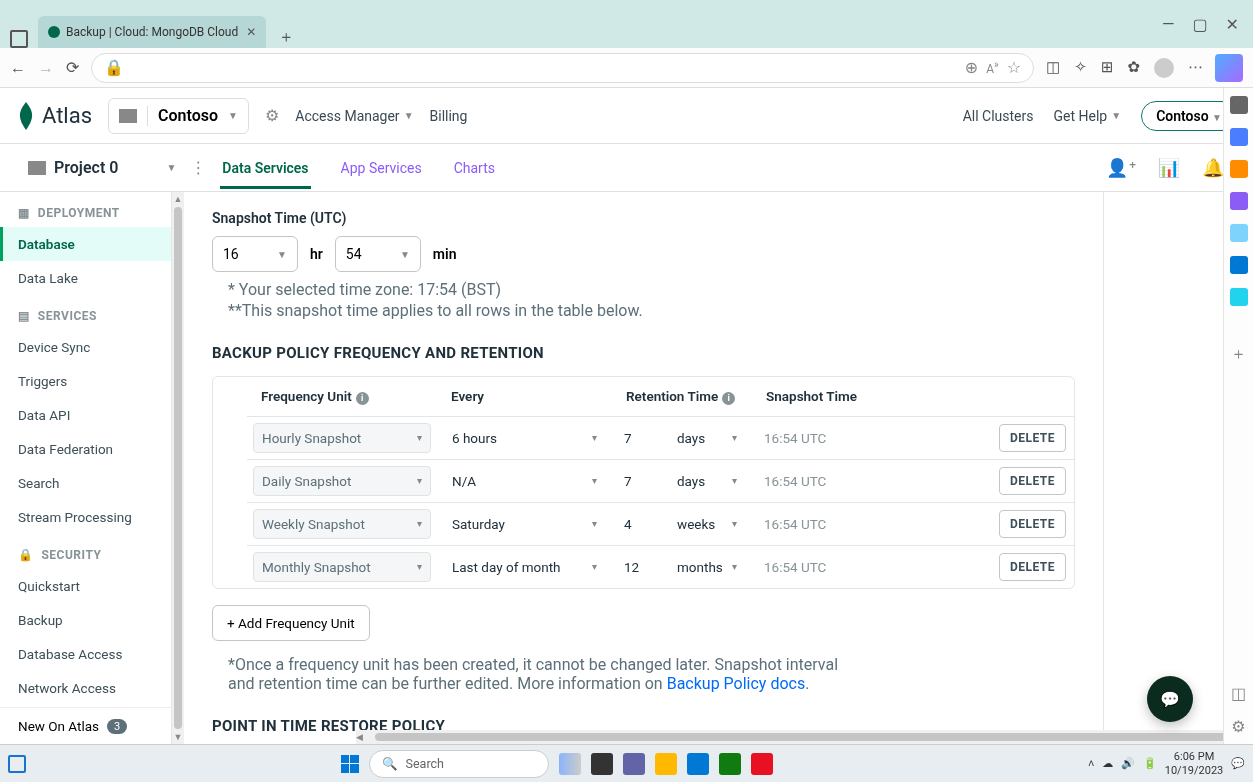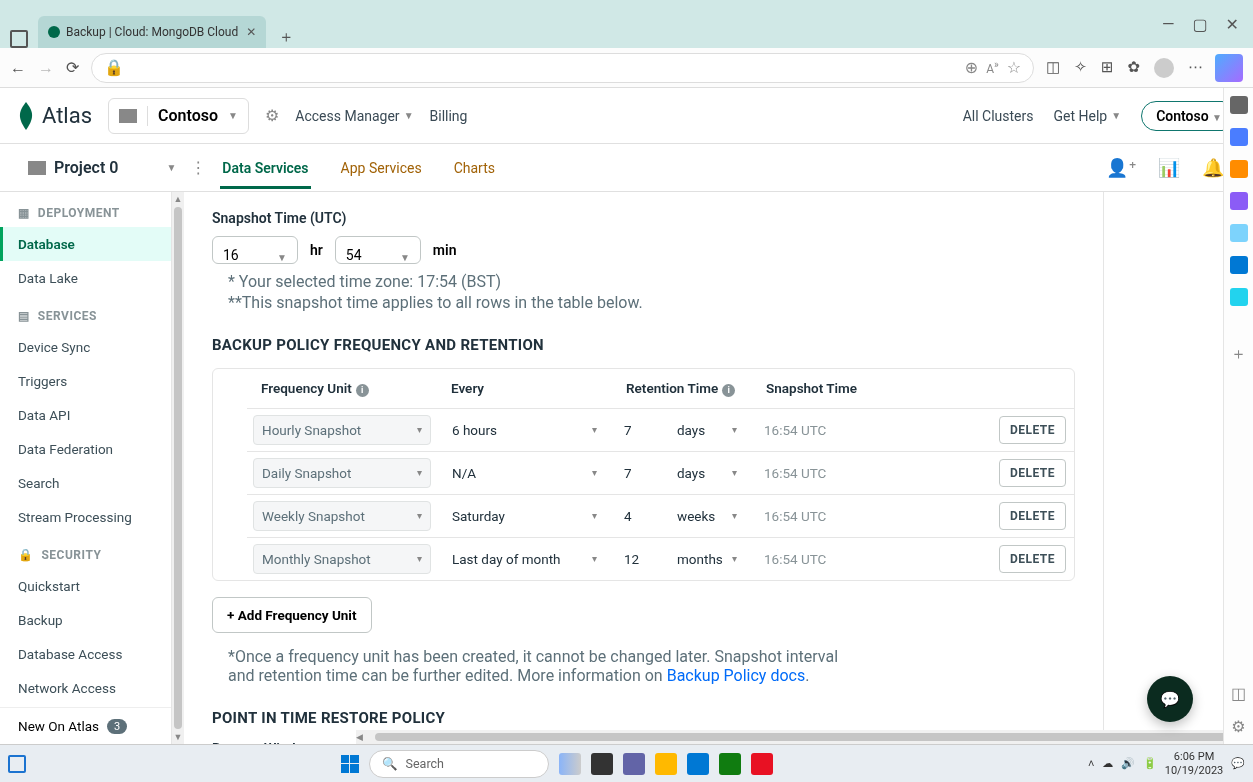--- a/index.html
+++ b/index.html
@@ -32,21 +32,21 @@
 .header-link { color: #3a4a55; font-size: 14px; cursor: pointer; display: flex; align-items: center; gap: 4px; }
 .header-right { margin-left: auto; display: flex; align-items: center; gap: 20px; }
 .contoso-pill { border: 1px solid #0f766e; border-radius: 18px; padding: 6px 14px; font-size: 14px; font-weight: 600; }
 
 
 .subheader { background: #fff; height: 48px; display: flex; align-items: center; padding: 0 28px; border-bottom: 1px solid #e0e0e0; }
 .project-sel { display: flex; align-items: center; gap: 8px; font-weight: 600; color: #21313c; cursor: pointer; }
 .folder-icon { width: 18px; height: 14px; background: #888; }
 .kebab { margin: 0 14px; color: #888; cursor: pointer; }
 .tabs { display: flex; gap: 28px; }
-.tab-link { padding: 13px 2px 10px; font-size: 14px; color: #a16207; cursor: pointer; border-bottom: 3px solid transparent; }
+.tab-link { padding: 13px 2px 10px; font-size: 14px; color: #8b5cf6; cursor: pointer; border-bottom: 3px solid transparent; }
 .tab-link.active { color: #00684a; font-weight: 600; border-bottom-color: #00684a; }
 .sub-right { margin-left: auto; display: flex; gap: 22px; color: #888; }
 .sub-right span { cursor: pointer; font-size: 18px; }
 
 
 .app-body { display: flex; height: calc(782px - 48px - 40px - 56px - 48px - 38px); }
 
 
 .sidebar-wrap { width: 172px; position: relative; background: #fff; border-right: 1px solid #e5e5e5; display: flex; flex-direction: column; }
 .sidebar-scroll { overflow-y: auto; flex: 1; }
@@ -58,34 +58,34 @@
 .collapse-chevron { position: absolute; right: -12px; top: 560px; width: 26px; height: 26px; background: #fff; border: 1px solid #ddd; border-radius: 50%; display: flex; align-items: center; justify-content: center; color: #666; box-shadow: 0 1px 3px rgba(0,0,0,0.1); }
 .vscroll-track { width: 12px; background: #f0f0f0; display: flex; flex-direction: column; align-items: center; }
 .vscroll-arr { font-size: 9px; color: #888; padding: 2px 0; }
 .vscroll-thumb { width: 8px; flex: 1; background: #c5c5c5; border-radius: 4px; margin: 1px 0; }
 
 
 .content-area { flex: 1; overflow: auto; background: #fff; position: relative; }
 .content-inner { padding: 18px 28px 28px; max-width: 920px; border-right: 1px solid #e5e5e5; }
 .field-label { font-weight: 600; font-size: 14px; color: #21313c; margin-bottom: 10px; }
 .time-row { display: flex; align-items: center; gap: 12px; margin-bottom: 8px; }
-.select-box { border: 1px solid #c1c7c6; border-radius: 6px; height: 28px; padding: 0 10px; display: flex; align-items: flex-end; justify-content: space-between; min-width: 86px; background: #fff; cursor: pointer; font-size: 14px; }
+.select-box { border: 1px solid #c1c7c6; border-radius: 6px; height: 36px; padding: 0 10px; display: flex; align-items: center; justify-content: space-between; min-width: 86px; background: #fff; cursor: pointer; font-size: 14px; }
 .unit-lbl { font-weight: 600; font-size: 14px; }
 .helper-text { font-size: 16px; color: #5d7079; margin: 2px 16px; }
 .section-title { font-weight: 700; font-size: 15px; letter-spacing: 0.3px; color: #21313c; margin: 24px 0 14px; }
 .policy-table { width: 100%; border: 1px solid #e5e5e5; border-radius: 6px; border-collapse: separate; border-spacing: 0; overflow: hidden; padding-left: 34px; }
 .policy-table th { text-align: left; font-size: 13.5px; font-weight: 600; padding: 11px 14px; color: #21313c; border-bottom: 1px solid #e5e5e5; }
 .policy-table td { padding: 6px; border-bottom: 1px solid #e5e5e5; }
 .policy-table tr:last-child td { border-bottom: none; }
 .cell-select { background: #f5f6f7; border: 1px solid #e0e3e3; border-radius: 4px; height: 30px; padding: 0 8px; display: flex; align-items: center; justify-content: space-between; font-size: 13.5px; color: #5d7079; cursor: pointer; }
 .cell-select.white { background: #fff; border-color: #fff; color: #21313c; }
 .cell-text { font-size: 13.5px; padding: 0 6px; color: #21313c; }
 .cell-snap { font-size: 13.5px; color: #889397; padding: 0 6px; }
 .del-btn { border: 1px solid #c1c7c6; background: #fff; border-radius: 4px; font-size: 12px; font-weight: 700; letter-spacing: 0.5px; padding: 6px 10px; cursor: pointer; color: #3d4f58; }
-.add-freq { margin-top: 16px; border: 1px solid #c1c7c6; background: #fff; border-radius: 6px; padding: 9px 14px; font-size: 13.5px; font-weight: 700; cursor: pointer; }
+.add-freq { margin-top: 16px; border: 1px solid #c1c7c6; background: #fff; border-radius: 6px; padding: 9px 14px; font-size: 13.5px; font-weight: 400; cursor: pointer; }
 .info-circle { display: inline-flex; width: 13px; height: 13px; border-radius: 50%; background: #889397; color: #fff; font-size: 9px; align-items: center; justify-content: center; margin-left: 4px; font-weight: 700; }
 .link { color: #016bf8; text-decoration: none; }
 
 .vscroll-right { position: absolute; right: 0; top: 0; bottom: 14px; width: 12px; background: #f0f0f0; display: flex; flex-direction: column; align-items: center; }
 .hscroll-bottom { position: absolute; left: 172px; right: 0; bottom: 0; height: 14px; background: #f0f0f0; display: flex; align-items: center; }
 .hscroll-thumb { height: 8px; background: #c5c5c5; border-radius: 4px; margin-left: 12px; width: 880px; }
 
 
 .chat-fab { position: fixed; right: 60px; bottom: 60px; width: 46px; height: 46px; background: #0b2b1f; border-radius: 50%; display: flex; align-items: center; justify-content: center; color: #71f6ba; box-shadow: 0 4px 12px rgba(0,0,0,0.25); }
 

